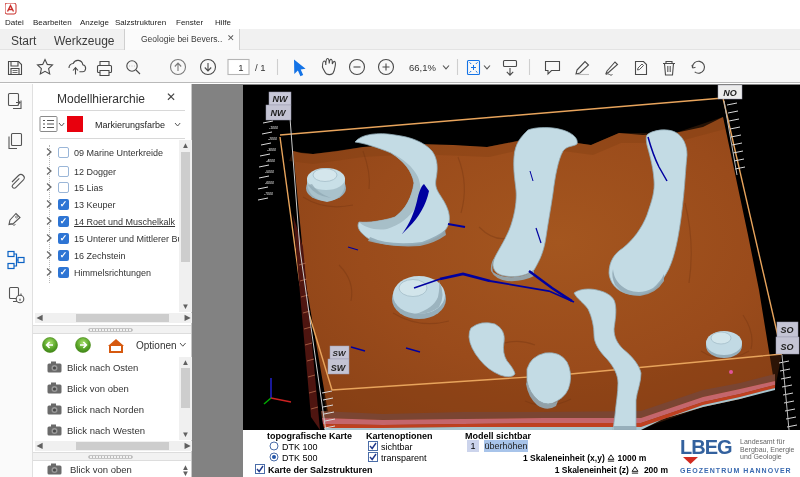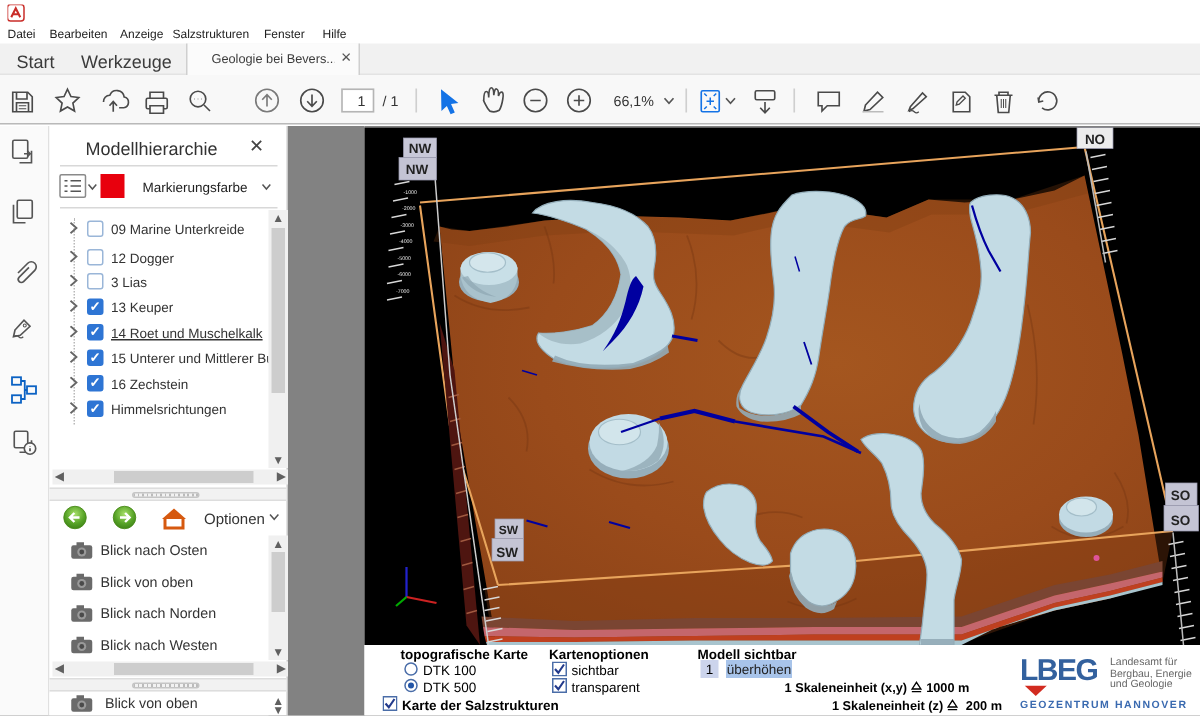--- a/index.html
+++ b/index.html
@@ -17,21 +17,21 @@
 .tabtxt{position:absolute;top:5px;font-size:12px;color:#3b3b3b;}
 #activetab{position:absolute;left:124px;top:0;width:116px;height:21px;background:#fbfbfb;border-left:1px solid #cfcfcf;border-right:1px solid #cfcfcf;}
 #activetab .t{position:absolute;left:16px;top:5px;font-size:8.5px;color:#3b3b3b;width:82px;overflow:hidden;white-space:nowrap;}
 #activetab .x{position:absolute;left:102px;top:4px;font-size:9px;color:#555;}
 
 #toolbar{left:0;top:50px;width:800px;height:33px;background:#f8f8f8;border-bottom:1px solid #b9b9b9;}
 
 #strip{left:0;top:84px;width:33px;height:393px;background:#fafafa;border-right:1px solid #e0e0e0;}
 #panel{left:33px;top:84px;width:159px;height:393px;background:#fff;border-right:1px solid #c8c8c8;}
 #graygap{left:192px;top:84px;width:51px;height:393px;background:#828282;}
-#page3d{left:243px;top:85px;width:557px;height:345px;background:#000;}
+#page3d{left:243px;top:85px;width:557px;height:345px;background:#000;font-style:italic;}
 #pagetopstrip{left:243px;top:84px;width:557px;height:1px;background:#828282;}
 #bottompanel{left:243px;top:430px;width:557px;height:47px;background:#fff;}
 
 .ptitle{left:24px;top:8px;font-size:12px;color:#323232;text-align:right;}
 .px{left:133px;top:6px;font-size:12px;color:#444;}
 .hline{position:absolute;left:7px;width:145px;height:1px;background:#d8d8d8;}
 
 .trow{position:absolute;left:12px;height:17px;font-size:9px;color:#333;white-space:nowrap;}
 .trow .exp{position:absolute;left:0px;top:3px;width:8px;height:8px;}
 .trow .cb{position:absolute;left:13px;top:2px;width:11px;height:11px;}
@@ -254,21 +254,21 @@
           </span>
           <span class="lbl">12 Dogger</span>
         </div>
       <div class="trow" style="top:40px">
           <svg class="exp" width="8" height="8">
             <path d="M2,0.5 L6,4 L2,7.5" fill="none" stroke="#666" stroke-width="1.2"></path>
           </svg>
           <span class="cb">
             <span class="cbu"></span>
           </span>
-          <span class="lbl">3 Lias</span>
+          <span class="lbl">15 Lias</span>
         </div>
       <div class="trow" style="top:57px">
           <svg class="exp" width="8" height="8">
             <path d="M2,0.5 L6,4 L2,7.5" fill="none" stroke="#666" stroke-width="1.2"></path>
           </svg>
           <span class="cb">
             <span class="cbc">✓</span>
           </span>
           <span class="lbl">13 Keuper</span>
         </div>

